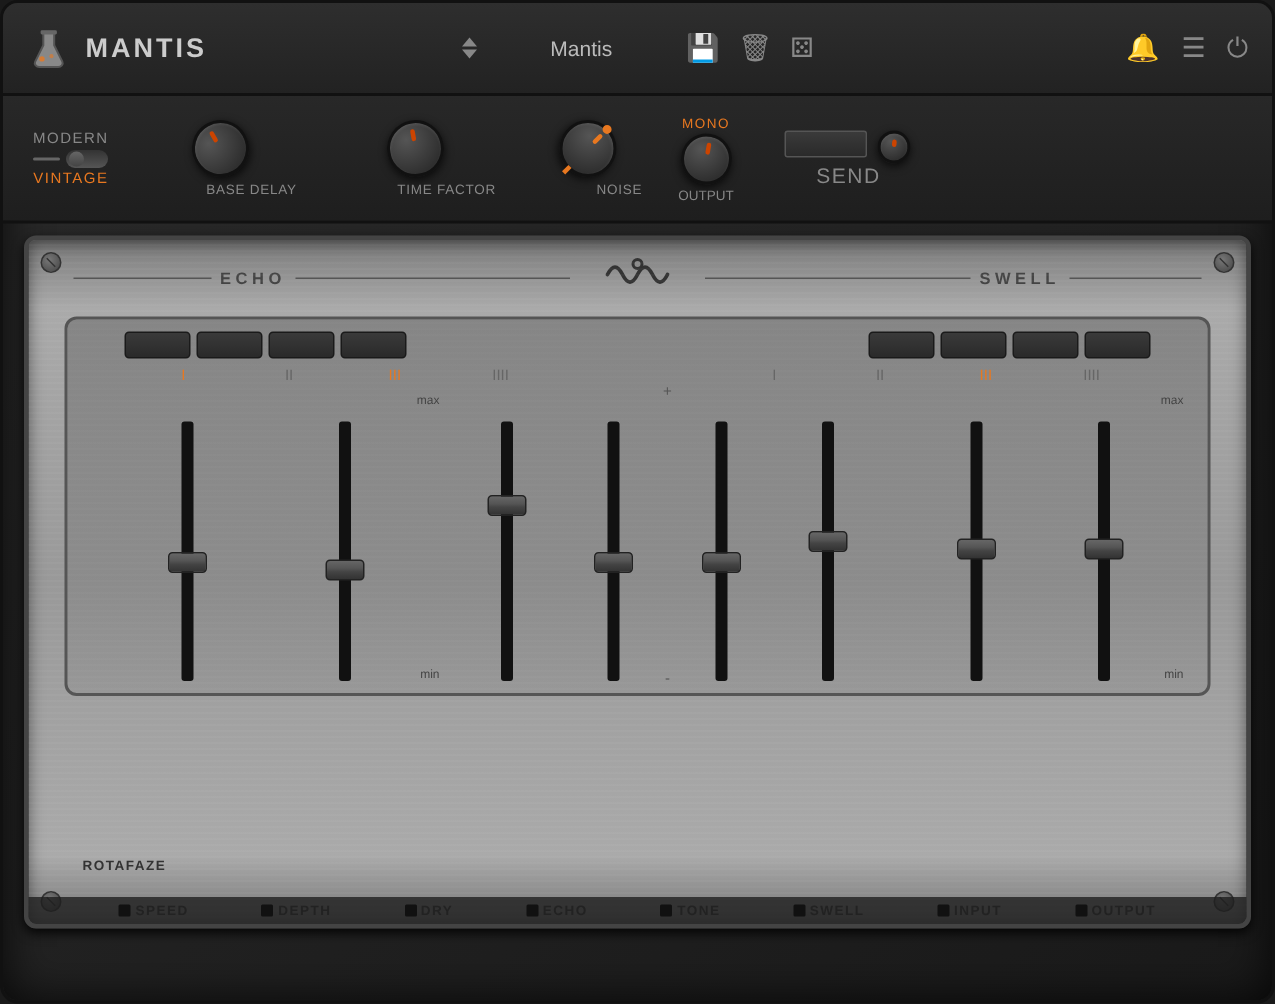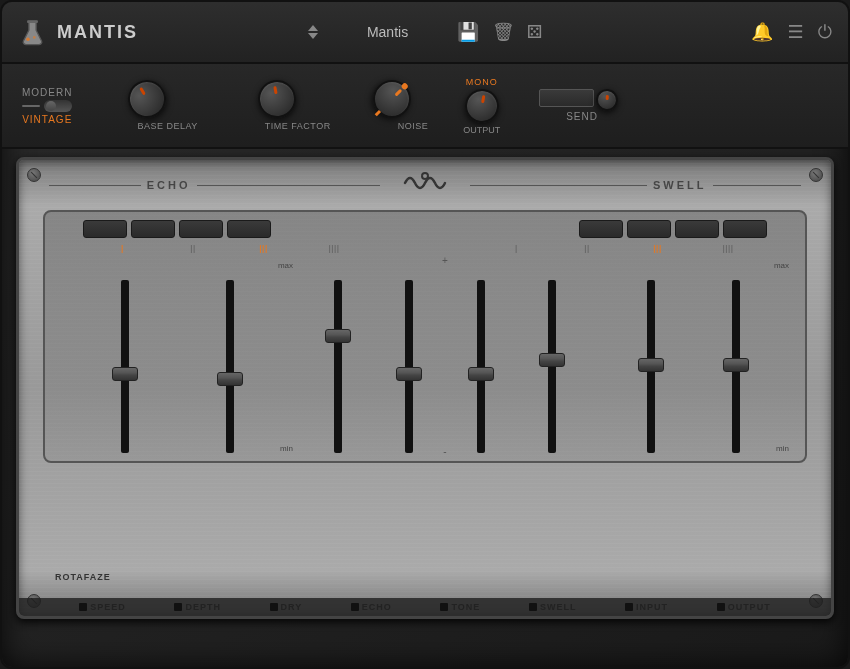--- a/index.html
+++ b/index.html
@@ -224,21 +224,21 @@
       width: 3px;
       height: 6px;
       background: #e87820;
     }
 
     .stereo-section {
       display: flex;
       flex-direction: column;
       align-items: center;
       gap: 2px;
-      margin: 0 19px;
+      margin: 0 8px;
     }
 
     .mono-label {
       font-size: 9px;
       color: #e87820;
       letter-spacing: 1px;
     }
 
     .stereo-knob {
       width: 34px;
@@ -260,21 +260,21 @@
 
     .send-box {
       width: 55px;
       height: 18px;
       background: linear-gradient(180deg, #3a3a3a, #2a2a2a);
       border: 1px solid #555;
       border-radius: 2px;
     }
 
     .send-label {
-      font-size: 10px;
+      font-size: 14px;
       color: #888;
       letter-spacing: 1px;
       margin-left: 31px;
     }
 
     
     .screw {
       width: 14px;
       height: 14px;
       background: radial-gradient(circle at 40% 35%, #777, #444);

